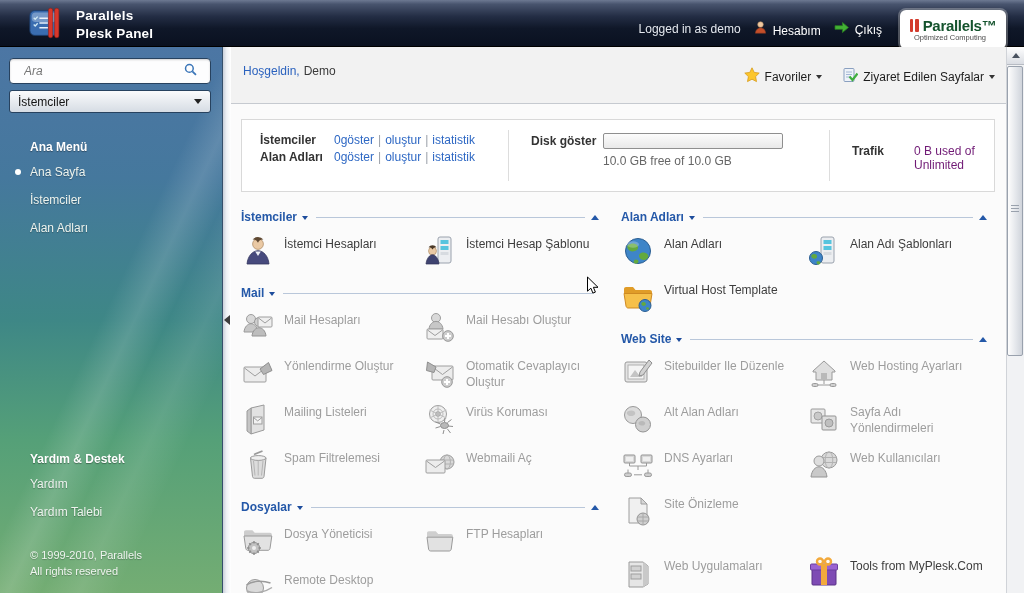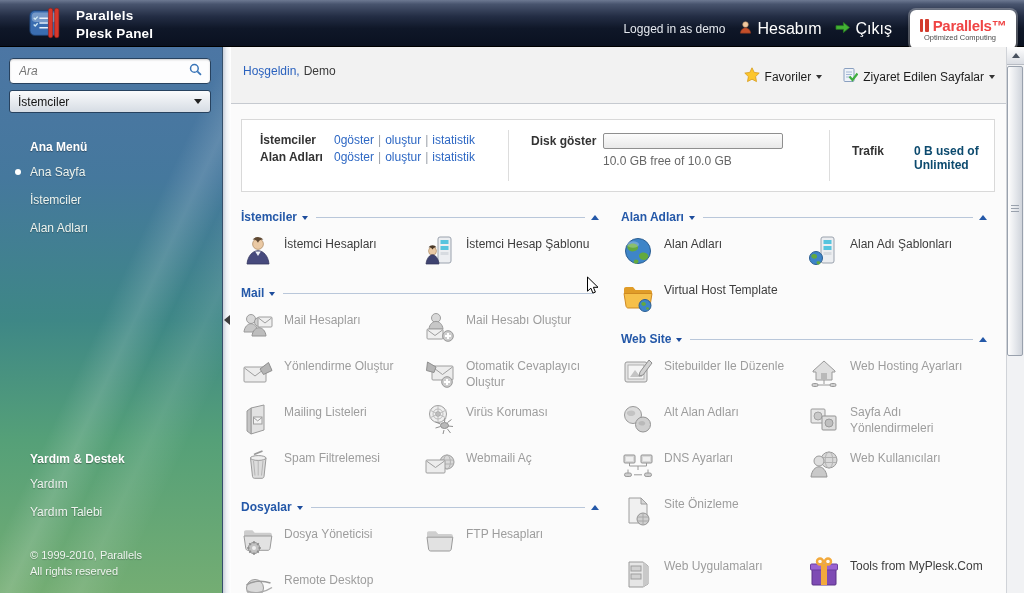--- a/index.html
+++ b/index.html
@@ -5,38 +5,38 @@
   html,body{margin:0;padding:0;background:#888;}
   .app{position:relative;width:1024px;height:593px;overflow:hidden;
        font-family:"Liberation Sans","DejaVu Sans",sans-serif;background:#fbfbfb;
        -webkit-font-smoothing:antialiased;}
   
   .topbar{position:absolute;left:0;top:0;width:1024px;height:46px;
     background:linear-gradient(180deg,#6d7992 0%,#48546e 9%,#232d44 36%,#0f1728 62%,#0a1120 100%);
     border-bottom:1px solid #000;}
   .plesk-logo{position:absolute;left:28px;top:6px;display:flex;gap:10px;align-items:center;}
   .plesk-logo-text{color:#fff;font-weight:bold;font-size:13.5px;line-height:1.3;letter-spacing:.2px;}
-  .topbar-right{position:absolute;right:8px;top:0;height:58px;display:flex;align-items:center;gap:12px;}
+  .topbar-right{position:absolute;right:18px;top:0;height:58px;display:flex;align-items:center;gap:12px;}
   .tb-text{color:#e4e8ee;font-size:12px;}
-  .tb-link{color:#fff;font-size:16px;display:flex;align-items:flex-start;gap:5px;cursor:pointer;}
+  .tb-link{color:#fff;font-size:12px;display:flex;align-items:flex-end;gap:5px;cursor:pointer;}
   .brand-box{width:106px;height:37px;background:#fff;border-radius:6px;margin-left:6px;
     box-shadow:0 0 0 2px rgba(255,255,255,.28),0 1px 4px rgba(0,0,0,.6);
     display:flex;flex-direction:column;justify-content:center;padding:1px 0;}
   .brand-top{display:flex;align-items:center;justify-content:center;gap:4px;}
   .brand-bars{display:flex;gap:2px;}
   .brand-bars i{display:block;width:3.5px;height:13px;background:#d33b2c;border-radius:1px;}
-  .brand-name{font-weight:bold;font-size:15px;color:#ef4444;letter-spacing:-.3px;}
+  .brand-name{font-weight:bold;font-size:15px;color:#14532d;letter-spacing:-.3px;}
   .brand-tag{font-size:7.5px;color:#4c4c4c;text-align:right;padding-right:20px;margin-top:-1px;}
   
   .sidebar{position:absolute;left:0;top:47px;width:222px;height:546px;
     background:
       linear-gradient(115deg,rgba(255,255,255,0) 48%,rgba(255,255,255,.14) 55%,rgba(255,255,255,0) 62%,rgba(255,255,255,.10) 70%,rgba(255,255,255,0) 78%),
       linear-gradient(180deg,#4c76a4 0%,#45789d 24%,#3e8786 50%,#55a078 72%,#74ad73 100%);}
   .search-box{margin:11px 11px 0 9px;height:24px;background:#fdfdfe;border:1px solid #27425f;
-    border-radius:4px;display:flex;align-items:center;padding:0 7px;box-shadow:inset 0 1px 2px rgba(0,0,0,.18);}
+    border-radius:4px;display:flex;align-items:center;padding:0 12px;box-shadow:inset 0 1px 2px rgba(0,0,0,.18);}
   .search-box input{flex:1;border:0;outline:0;background:transparent;font-style:italic;color:#444;
     font-size:12px;font-family:inherit;min-width:0;}
   .side-select{margin:6px 11px 0 9px;height:21px;background:linear-gradient(#fafbfc,#d6dce4);
     border:1px solid #27425f;border-radius:3px;display:flex;align-items:center;justify-content:space-between;
     padding:0 8px;font-size:12px;color:#141414;cursor:pointer;}
   .caret-dn-dark{width:0;height:0;border-left:4px solid transparent;border-right:4px solid transparent;border-top:5px solid #222;}
   .menu-title{margin:27px 0 4px 30px;color:#fff;font-weight:bold;font-size:12px;text-shadow:0 1px 1px rgba(0,0,0,.35);}
   .m-item{position:relative;padding:7px 0 7px 30px;color:#edf3ee;font-size:12px;cursor:pointer;text-shadow:0 1px 1px rgba(0,0,0,.28);}
   .m-item .dot{position:absolute;left:15px;top:11px;width:6px;height:6px;border-radius:50%;background:#fff;}
   .help-block{position:absolute;left:0;top:405px;width:222px;}
@@ -65,21 +65,21 @@
   .stat-link{cursor:pointer;}
   .vdiv{width:1px;background:#ddd;margin:10px 0;}
   .stat-c2{width:298px;padding:13px 0 0 22px;display:flex;font-size:12px;}
   .stat-c2 .stat-label{width:72px;padding-top:1px;}
   .bar-wrap{width:182px;}
   .pbar{width:178px;height:14px;border:1px solid #8f8f8f;border-radius:2px;background:linear-gradient(#fcfcfc,#e9e9e9);overflow:hidden;}
   .pbar-fill{height:100%;width:0%;background:#7ab34d;}
   .bar-text{color:#666;margin-top:5px;}
   .stat-c3{flex:1;padding:24px 0 0 22px;display:flex;font-size:12px;}
   .stat-c3 .stat-label{width:62px;}
-  .stat-val{color:#0c4a6e;font-weight:bold;}
+  .stat-val{color:#701a75;}
   
   .cols{display:flex;gap:22px;margin-top:18px;}
   .col-l{width:358px;flex:none;} .col-r{width:366px;flex:none;}
   .sec{margin-bottom:14px;}
   .sec-head{display:flex;align-items:center;font-size:12px;font-weight:bold;color:#2458a8;cursor:pointer;}
   .sec-title{margin-right:5px;}
   .caret-dn-blue{width:0;height:0;border-left:3.5px solid transparent;border-right:3.5px solid transparent;border-top:4.5px solid #1d4c9c;margin-top:2px;}
   .sec-rule{flex:1;height:1px;background:#b9c7da;margin:1px 6px 0 8px;}
   .caret-up-blue{width:0;height:0;border-left:4px solid transparent;border-right:4px solid transparent;border-bottom:5px solid #2458a8;cursor:pointer;}
   .items{display:grid;grid-template-columns:1fr 1fr;column-gap:6px;row-gap:8px;padding-top:10px;}

